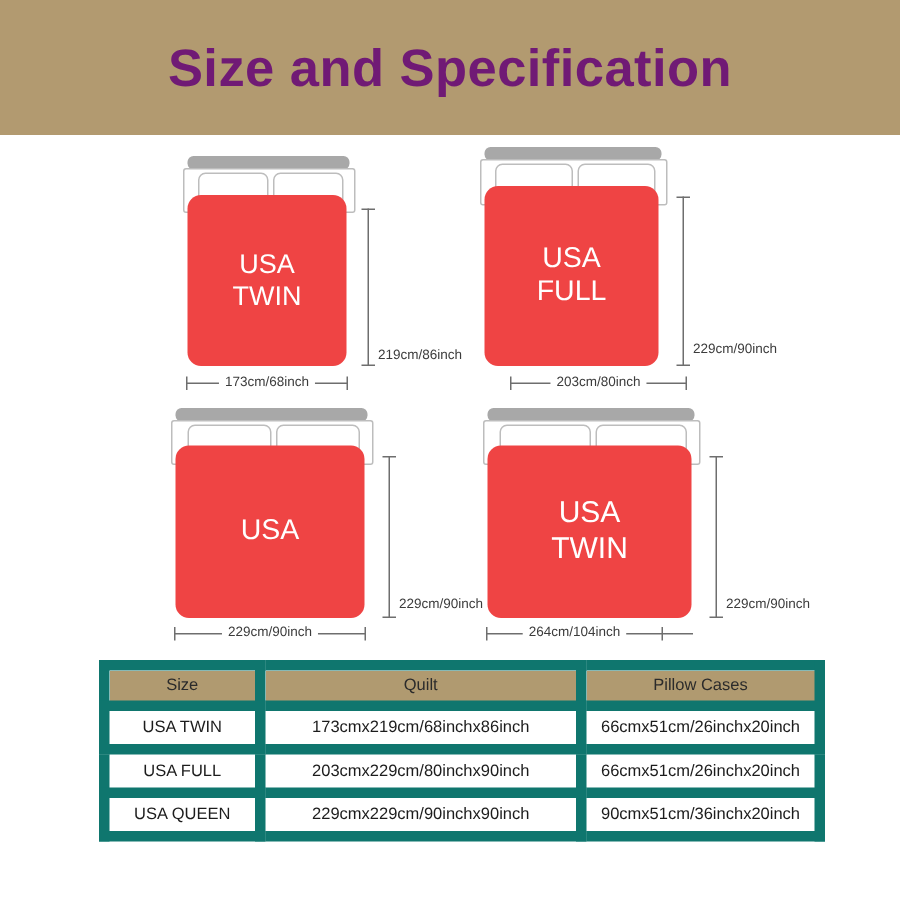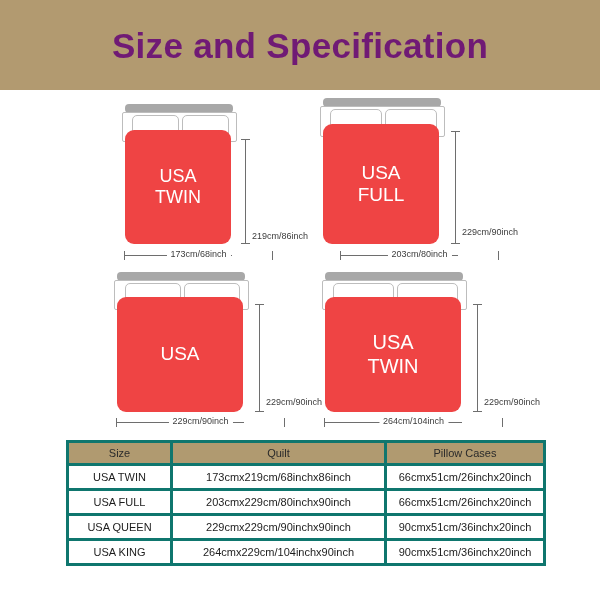--- a/index.html
+++ b/index.html
@@ -128,21 +128,20 @@
     color: #3c3c3c;
     white-space: nowrap;
     font-family: "Liberation Sans", sans-serif;
     margin-top: 44px;
   }
 
   
   .dim-h {
     position: absolute;
     height: 11px;
-    padding-left: 41px;
   }
   .dim-h .stem {
     position: absolute;
     left: 0;
     top: 5px;
     height: 1px;
     background: #6e6e6e;
   }
   .dim-h .cap {
     position: absolute;
@@ -173,21 +172,21 @@
     top: 440px;
     width: 477px;
   }
   table#spec-table {
     border-collapse: collapse;
     width: 477px;
     table-layout: fixed;
   }
   table#spec-table th,
   table#spec-table td {
-    border: 3px solid #0f766e;
+    border: 7px solid #0f766e;
     text-align: center;
     font-size: 11px;
     color: #1c1c1c;
     height: 22px;
     padding: 0 4px;
     font-family: "Liberation Sans", sans-serif;
     white-space: nowrap;
     overflow: hidden;
   }
   table#spec-table thead th {
@@ -301,21 +300,21 @@
           <span class="l2">TWIN</span>
         </div>
       </div>
     </div>
     <div class="dim-v" style="left:155px; top:32px; height:108px;">
       <div class="stem" style="height:108px;"></div>
       <div class="cap top"></div>
       <div class="cap bot"></div>
       <div class="dim-text">229cm/90inch</div>
     </div>
-    <div class="dim-h" style="left:2px; top:145px; width:138px;">
+    <div class="dim-h" style="left:2px; top:145px; width:118px;">
       <div class="stem" style="width:138px;"></div>
       <div class="cap left"></div>
       <div class="cap right"></div>
       <div class="dim-text">264cm/104inch</div>
     </div>
   </div>
 
 </div>
 
 <div id="spec-table-wrap">
@@ -341,20 +340,15 @@
       <tr>
         <td>USA FULL</td>
         <td>203cmx229cm/80inchx90inch</td>
         <td>66cmx51cm/26inchx20inch</td>
       </tr>
       <tr>
         <td>USA QUEEN</td>
         <td>229cmx229cm/90inchx90inch</td>
         <td>90cmx51cm/36inchx20inch</td>
       </tr>
-      <tr>
-        <td>USA KING</td>
-        <td>264cmx229cm/104inchx90inch</td>
-        <td>90cmx51cm/36inchx20inch</td>
-      </tr>
     </tbody>
   </table>
 </div>
 
 </body></html>

